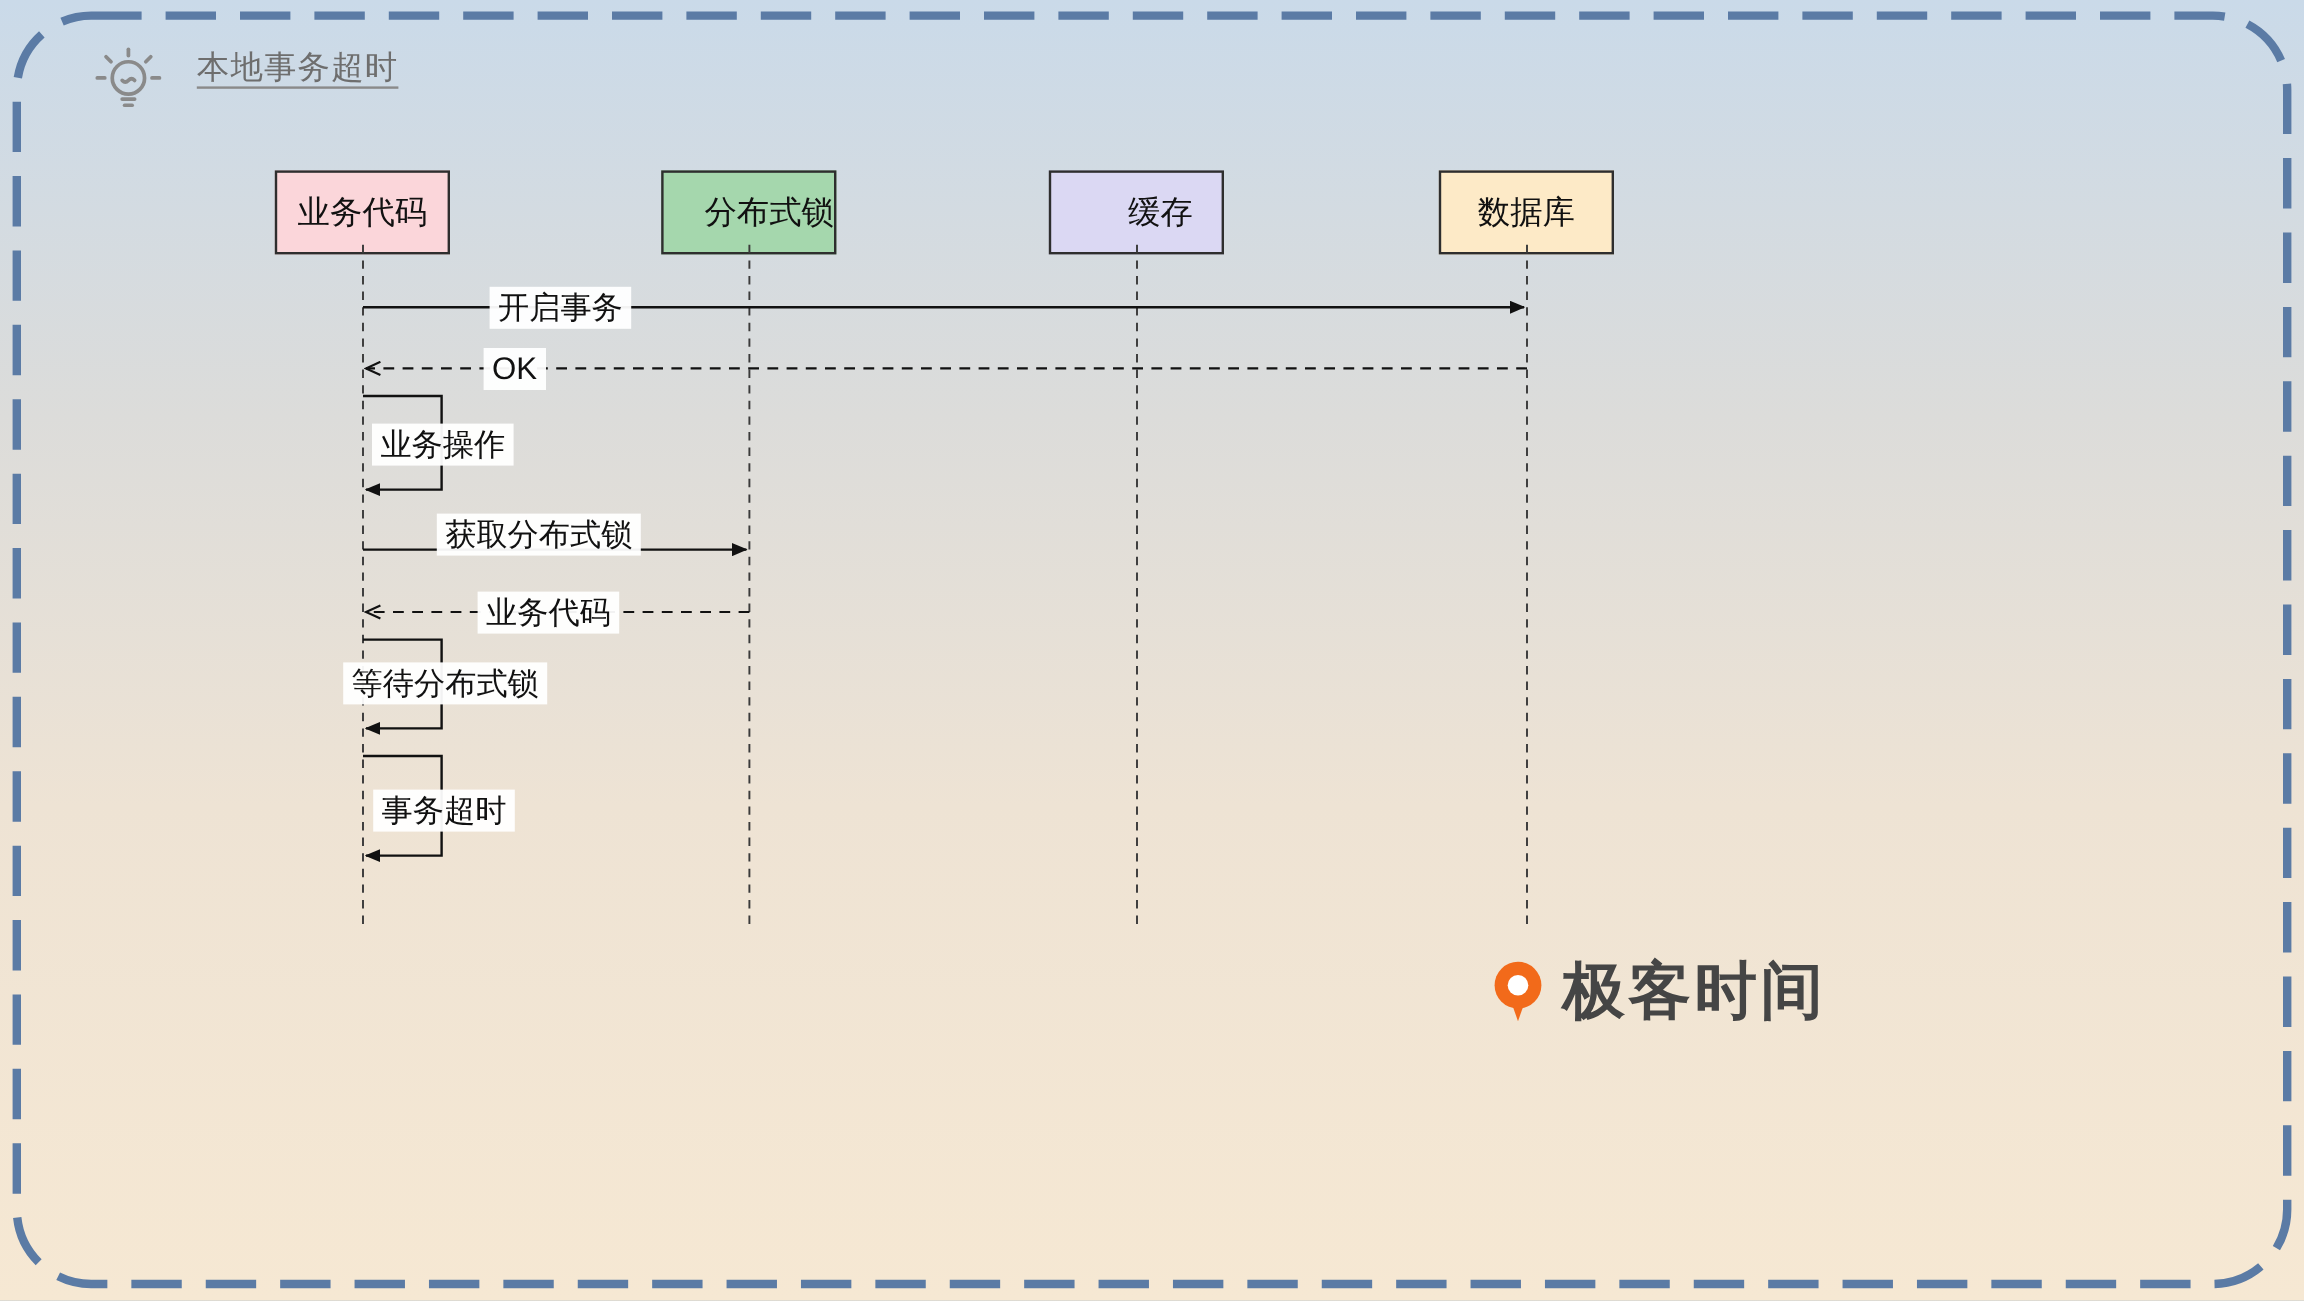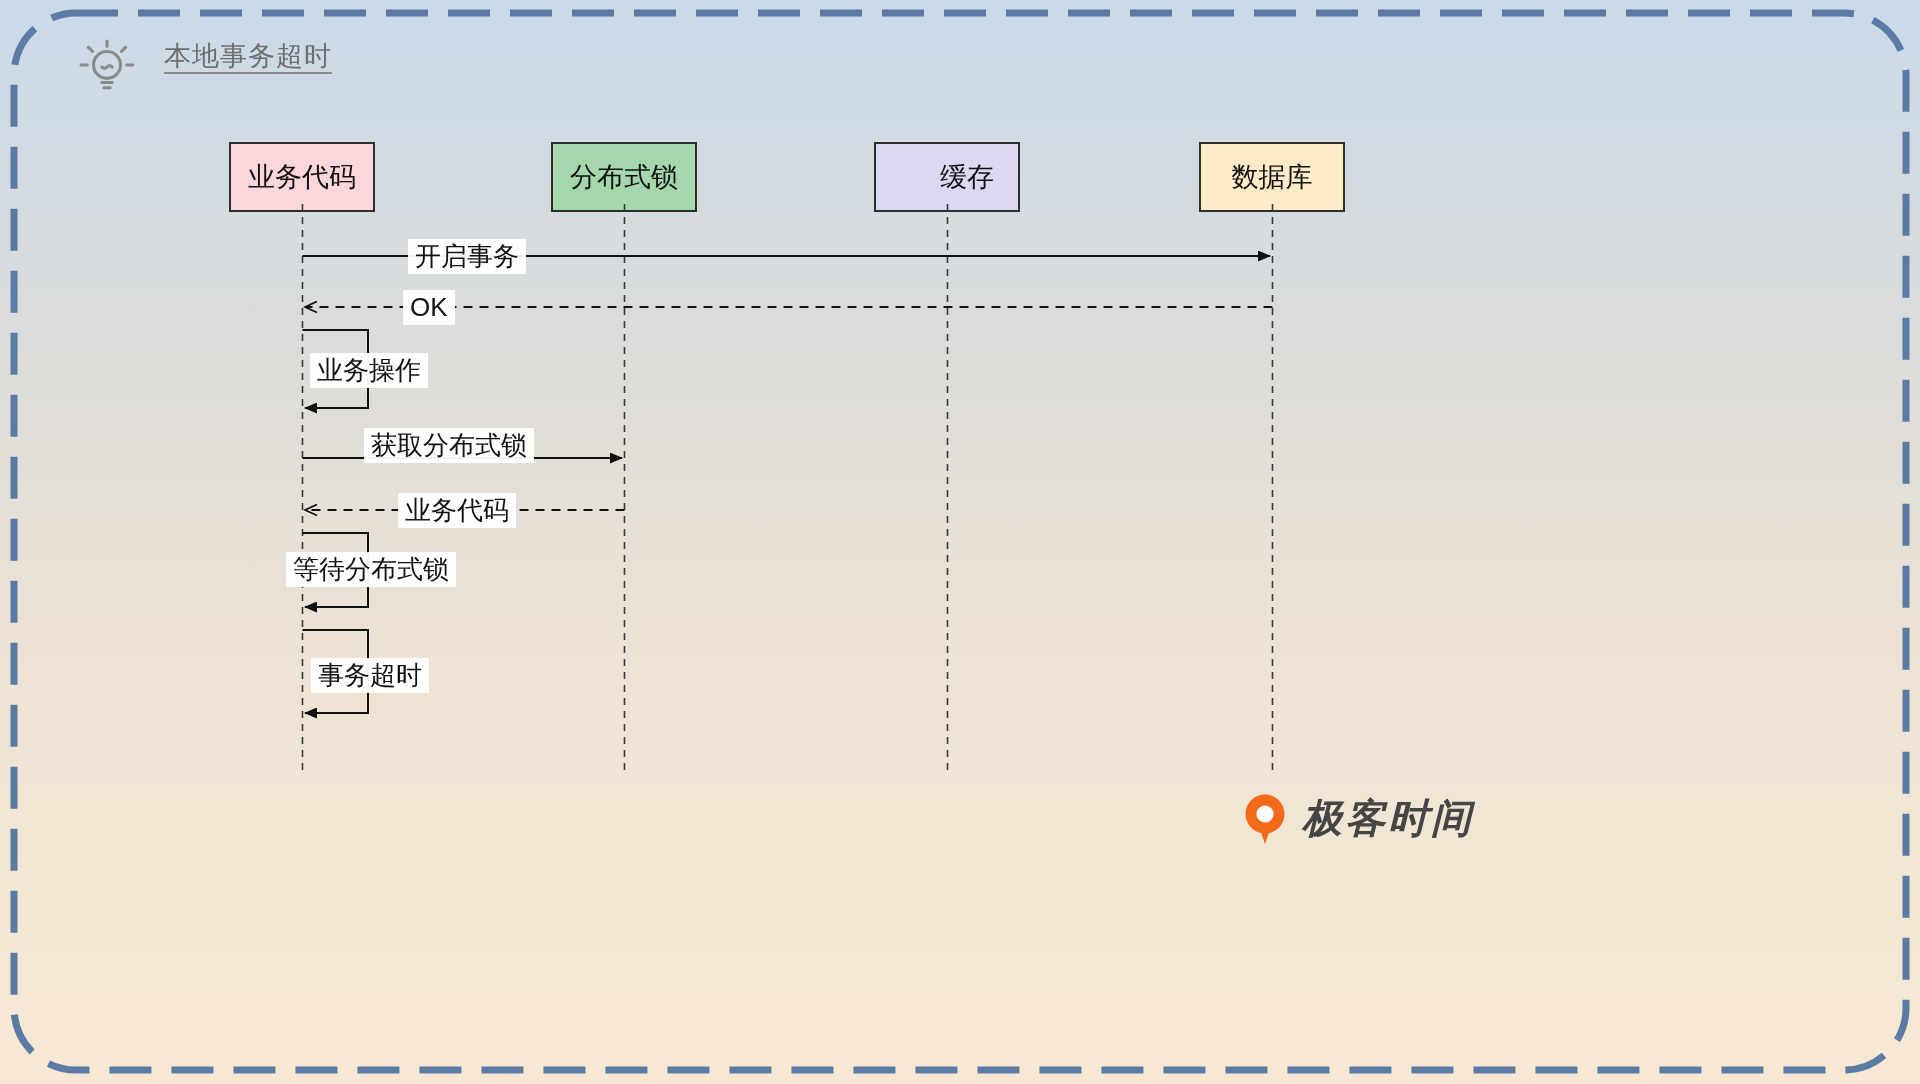--- a/index.html
+++ b/index.html
@@ -44,21 +44,21 @@
 
   .msg-label {
     position: absolute;
     background: rgba(255,255,255,0.95);
     padding: 2px 7px;
     font-size: 26px; color: #111;
     white-space: nowrap; line-height: 1.2;
   }
 
   .logo { position: absolute; left: 1240px; top: 791px; display: flex; align-items: center; gap: 12px; }
-  .logo-text { font-size: 40px; font-weight: 700; color: #454545; letter-spacing: 3px; font-style: italic; }
+  .logo-text { font-size: 52px; font-weight: 700; color: #454545; letter-spacing: 3px; }
 </style>
 </head>
 <body>
 
 <div class="canvas">
 
   <svg class="border-svg" width="1920" height="1084" viewBox="0 0 1920 1084">
     <rect x="14" y="13" width="1892" height="1057" rx="62" ry="62" fill="none" stroke="#5b7ba5" stroke-width="7" stroke-dasharray="42 20"></rect>
   </svg>
 
@@ -75,21 +75,21 @@
         <line x1="23" y1="43" x2="33" y2="43"></line>
         <line x1="25" y1="48" x2="31" y2="48"></line>
       </g>
     </svg>
     <span class="title">本地事务超时</span>
   </div>
 
   <div class="participant p0" style="background-color: rgb(251, 214, 218);">
     <span>业务代码</span>
   </div>
-  <div class="participant p1" style="background-color: rgb(165, 215, 173);">
+  <div class="participant p1" style="background-color: rgb(165, 215, 173); justify-content: flex-end;">
     <span>分布式锁</span>
   </div>
   <div class="participant p2" style="background-color: rgb(219, 216, 243); padding-left: 40px;">
     <span>缓存</span>
   </div>
   <div class="participant p3" style="background-color: rgb(253, 234, 199); text-align: center;">
     <span>数据库</span>
   </div>
 
   <svg class="connectors" width="1920" height="1084" viewBox="0 0 1920 1084">

